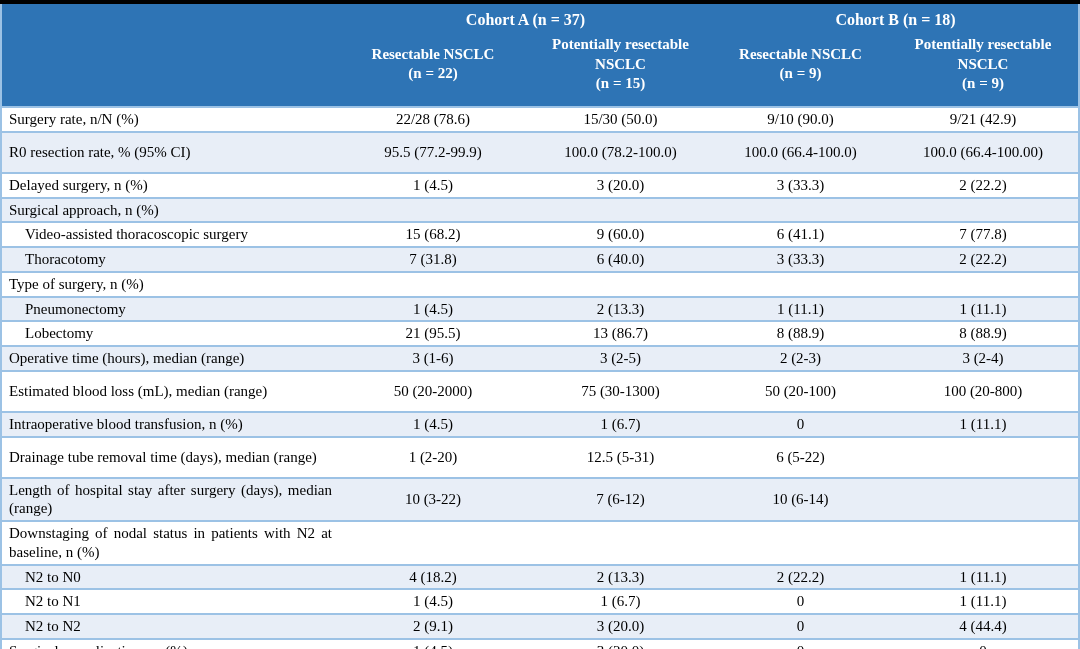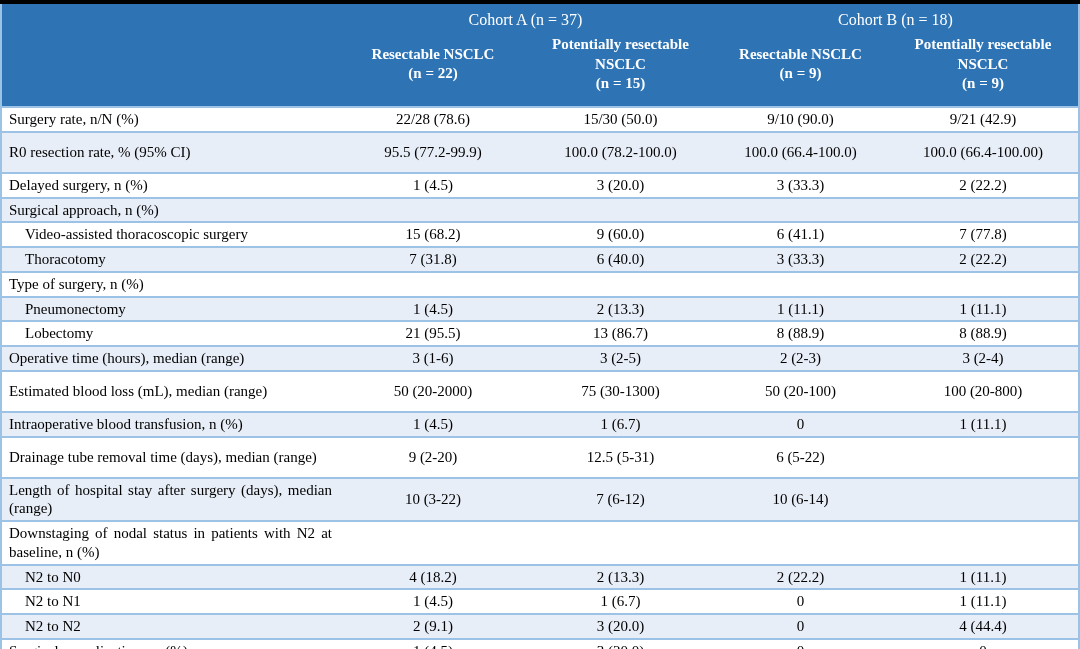--- a/index.html
+++ b/index.html
@@ -35,21 +35,21 @@
   
   .thead{
     background:var(--header-bg);
     color:var(--header-text);
     height:104px;
     border-bottom:2px solid var(--sep);
     display:flex;flex-direction:column;
     padding-top:7px;
   }
   .cohort-cell{
-    text-align:center;font-weight:normal;font-size:16px;line-height:1.1;
+    text-align:center;font-weight:bold;font-size:16px;line-height:1.1;
   }
   .cohort-a{grid-column:2 / span 2;}
   .cohort-b{grid-column:4 / span 2;}
   .sub-row{flex:1 1 auto;align-items:center;padding-bottom:6px;}
   .subhead{
     text-align:center;font-weight:bold;font-size:15px;line-height:1.3;
     padding:0 6px;
   }
   
   .row{
@@ -183,21 +183,21 @@
         </div>
         <div class="grid-row row band">
           <div class="cell label">Intraoperative blood transfusion, n (%)</div>
           <div class="cell value">1 (4.5)</div>
           <div class="cell value">1 (6.7)</div>
           <div class="cell value">0</div>
           <div class="cell value">1 (11.1)</div>
         </div>
         <div class="grid-row row tall">
           <div class="cell label">Drainage tube removal time (days), median (range)</div>
-          <div class="cell value">9 (2-20)</div>
+          <div class="cell value">1 (2-20)</div>
           <div class="cell value">12.5 (5-31)</div>
           <div class="cell value">6 (5-22)</div>
         </div>
         <div class="grid-row row band tall">
           <div class="cell label">Length of hospital stay after surgery (days), median (range)</div>
           <div class="cell value">10 (3-22)</div>
           <div class="cell value">7 (6-12)</div>
           <div class="cell value">10 (6-14)</div>
         </div>
         <div class="grid-row row tall">

